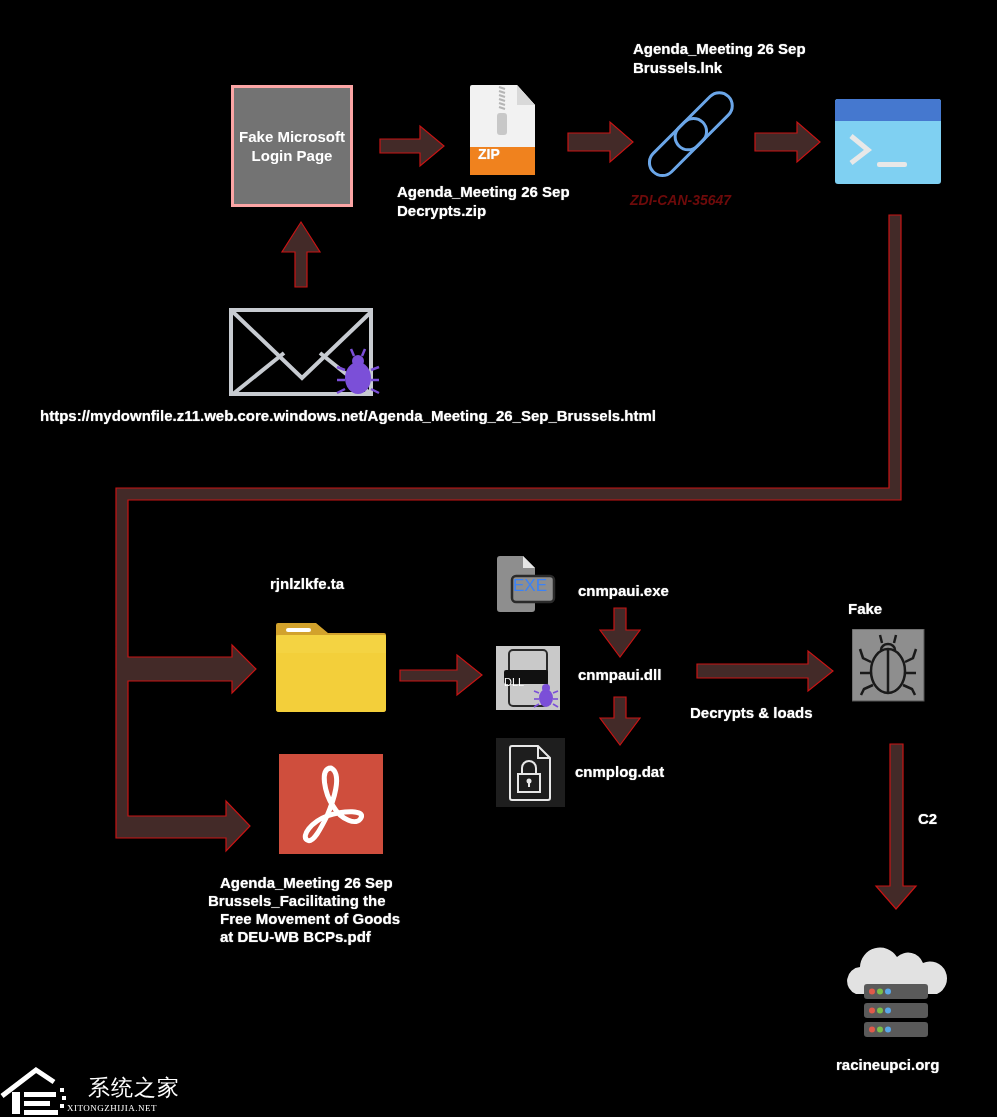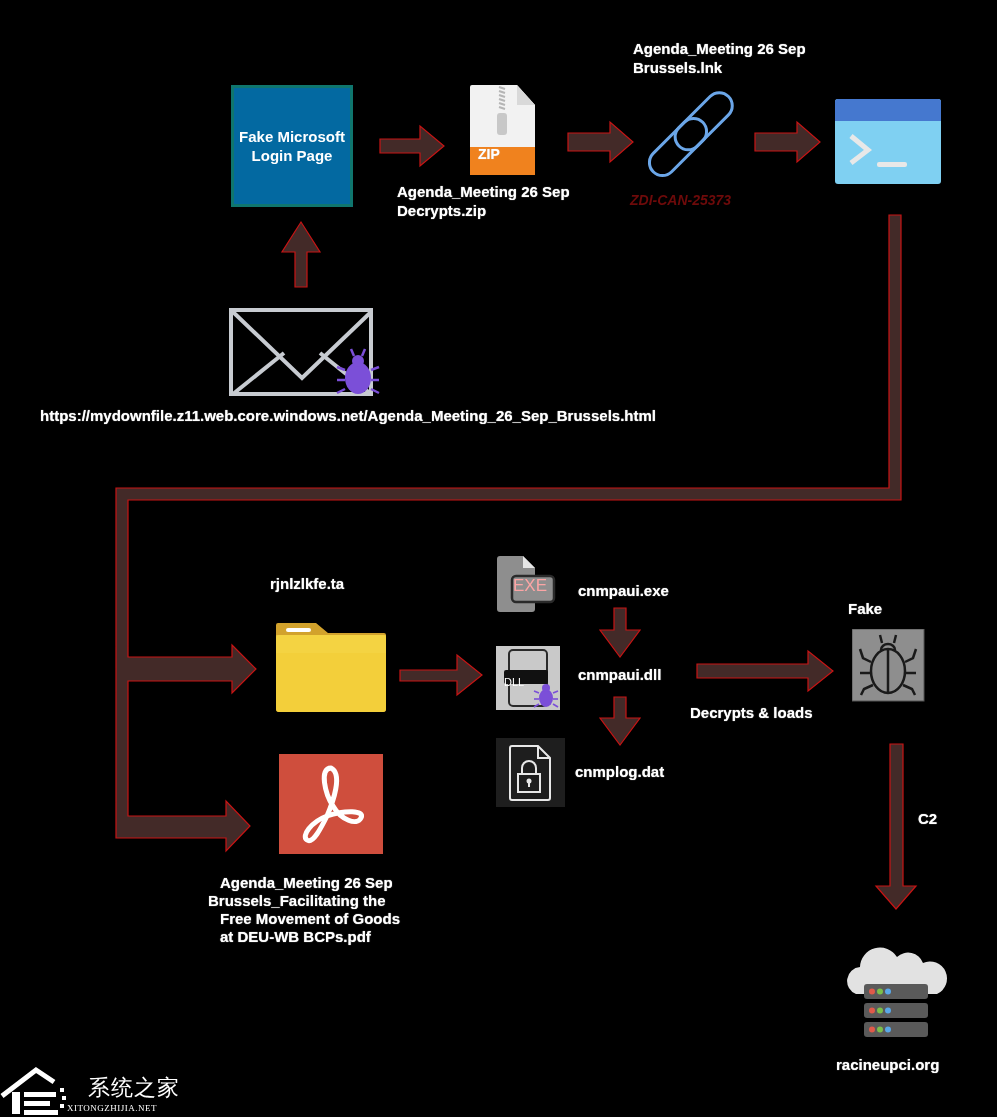--- a/index.html
+++ b/index.html
@@ -3,21 +3,21 @@
 <meta charset="utf-8">
 <style>
   html, body { margin: 0; padding: 0; background: #000; }
   body { width: 997px; height: 1117px; position: relative; overflow: hidden;
          font-family: "Liberation Sans", sans-serif; color: #fff; }
   .abs { position: absolute; }
   .lbl { position: absolute; font-weight: bold; font-size: 15px; color: #fff;
          text-align: left; line-height: 18px; text-shadow: 0 0 1px #ccc; white-space: nowrap; }
   svg.overlay { position: absolute; left: 0; top: 0; }
   .login-box { position: absolute; left: 231px; top: 85px; width: 116px; height: 116px;
-               background: #0369a1; border: 3px solid #0f766e; display: flex; align-items: center;
+               background: #737373; border: 3px solid #fca5a5; display: flex; align-items: center;
                justify-content: center; text-align: center; font-weight: bold; font-size: 15px; line-height: 19px; }
   .zdi { position: absolute; left: 630px; top: 192px; font-weight: bold; font-style: italic;
          font-size: 14px; color: #6e0a0a; }
   .watermark { position: absolute; left: 0; top: 1066px; width: 200px; height: 51px; }
   .wm-cn { position: absolute; left: 88px; top: 7px; font-size: 22px; font-weight: normal; color: #fff; letter-spacing: 1px; }
   .wm-en { position: absolute; left: 67px; top: 37px; font-size: 9px; color: #fff; font-family: "Liberation Serif", serif; letter-spacing: 0.5px; }
 </style>
 </head>
 <body>
 
@@ -69,21 +69,21 @@
 <div class="lbl" style="left:397px;top:202px;width:200px">Decrypts.zip</div>
 
 <div class="lbl" style="left:633px;top:40px;width:200px">Agenda_Meeting 26 Sep</div>
 <div class="lbl" style="left:633px;top:59px;width:200px">Brussels.lnk</div>
 <svg class="abs" style="left:648px;top:88px" width="110" height="92" viewBox="0 0 110 92">
   <g fill="none" stroke="#6ba6e8" stroke-width="3">
     <rect x="42" y="-2" width="26" height="70" rx="13" transform="rotate(45 55 34)"></rect>
     <rect x="17" y="24" width="26" height="70" rx="13" transform="rotate(45 30 59)"></rect>
   </g>
 </svg>
-<div class="zdi">ZDI-CAN-25373</div>
+<div class="zdi">ZDI-CAN-35647</div>
 
 <svg class="abs" style="left:835px;top:99px" width="106" height="85" viewBox="0 0 106 85">
   <rect x="0" y="0" width="106" height="85" rx="3" fill="#7fd0f2"></rect>
   <rect x="0" y="0" width="106" height="21" rx="3" fill="#4578cf"></rect>
   <rect x="0" y="16" width="106" height="6" fill="#4578cf"></rect>
   <polyline points="16,37 33,51 16,64" fill="none" stroke="#e8e8e8" stroke-width="5"></polyline>
   <rect x="42" y="63" width="30" height="5" rx="2" fill="#e8e8e8"></rect>
 </svg>
 
 <svg class="abs" style="left:229px;top:308px" width="152" height="90" viewBox="0 0 152 90">
@@ -123,21 +123,21 @@
 <div class="lbl" style="left:220px;top:874px;width:225px">Agenda_Meeting 26 Sep</div>
 <div class="lbl" style="left:208px;top:892px;width:225px">Brussels_Facilitating the</div>
 <div class="lbl" style="left:220px;top:910px;width:225px">Free Movement of Goods</div>
 <div class="lbl" style="left:220px;top:928px;width:225px">at DEU-WB BCPs.pdf</div>
 
 <svg class="abs" style="left:497px;top:556px" width="60" height="56" viewBox="0 0 60 56">
   <path d="M3 0 H26 L38 12 V53 a3 3 0 0 1 -3 3 H3 a3 3 0 0 1 -3 -3 V3 a3 3 0 0 1 3 -3 Z" fill="#8e8e8e"></path>
   <path d="M26 0 V12 H38 Z" fill="#e6e6e6"></path>
   <rect x="15" y="20" width="42" height="26" rx="4" fill="#8e8e8e" stroke="#2a2a2a" stroke-width="2.5"></rect>
 </svg>
-<div class="lbl" style="left:513px;top:577px;width:42px;font-size:17px;font-weight:normal;color:#fca5a5;text-shadow:none">EXE</div>
+<div class="lbl" style="left:513px;top:577px;width:42px;font-size:17px;font-weight:normal;color:#3b82f6;text-shadow:none">EXE</div>
 <div class="lbl" style="left:578px;top:582px;text-align:center">cnmpaui.exe</div>
 
 <svg class="abs" style="left:496px;top:646px" width="64" height="64" viewBox="0 0 64 64">
   <rect x="0" y="0" width="64" height="64" fill="#c9c9c9"></rect>
   <rect x="13" y="4" width="38" height="56" rx="4" fill="none" stroke="#2a2a2a" stroke-width="2"></rect>
   <rect x="8" y="24" width="44" height="14" rx="2" fill="#111"></rect>
   <g>
     <ellipse cx="50" cy="52" rx="7" ry="9" fill="#7b4fd8"></ellipse>
     <circle cx="50" cy="42" r="4" fill="#7b4fd8"></circle>
     <g stroke="#7b4fd8" stroke-width="1.6">

